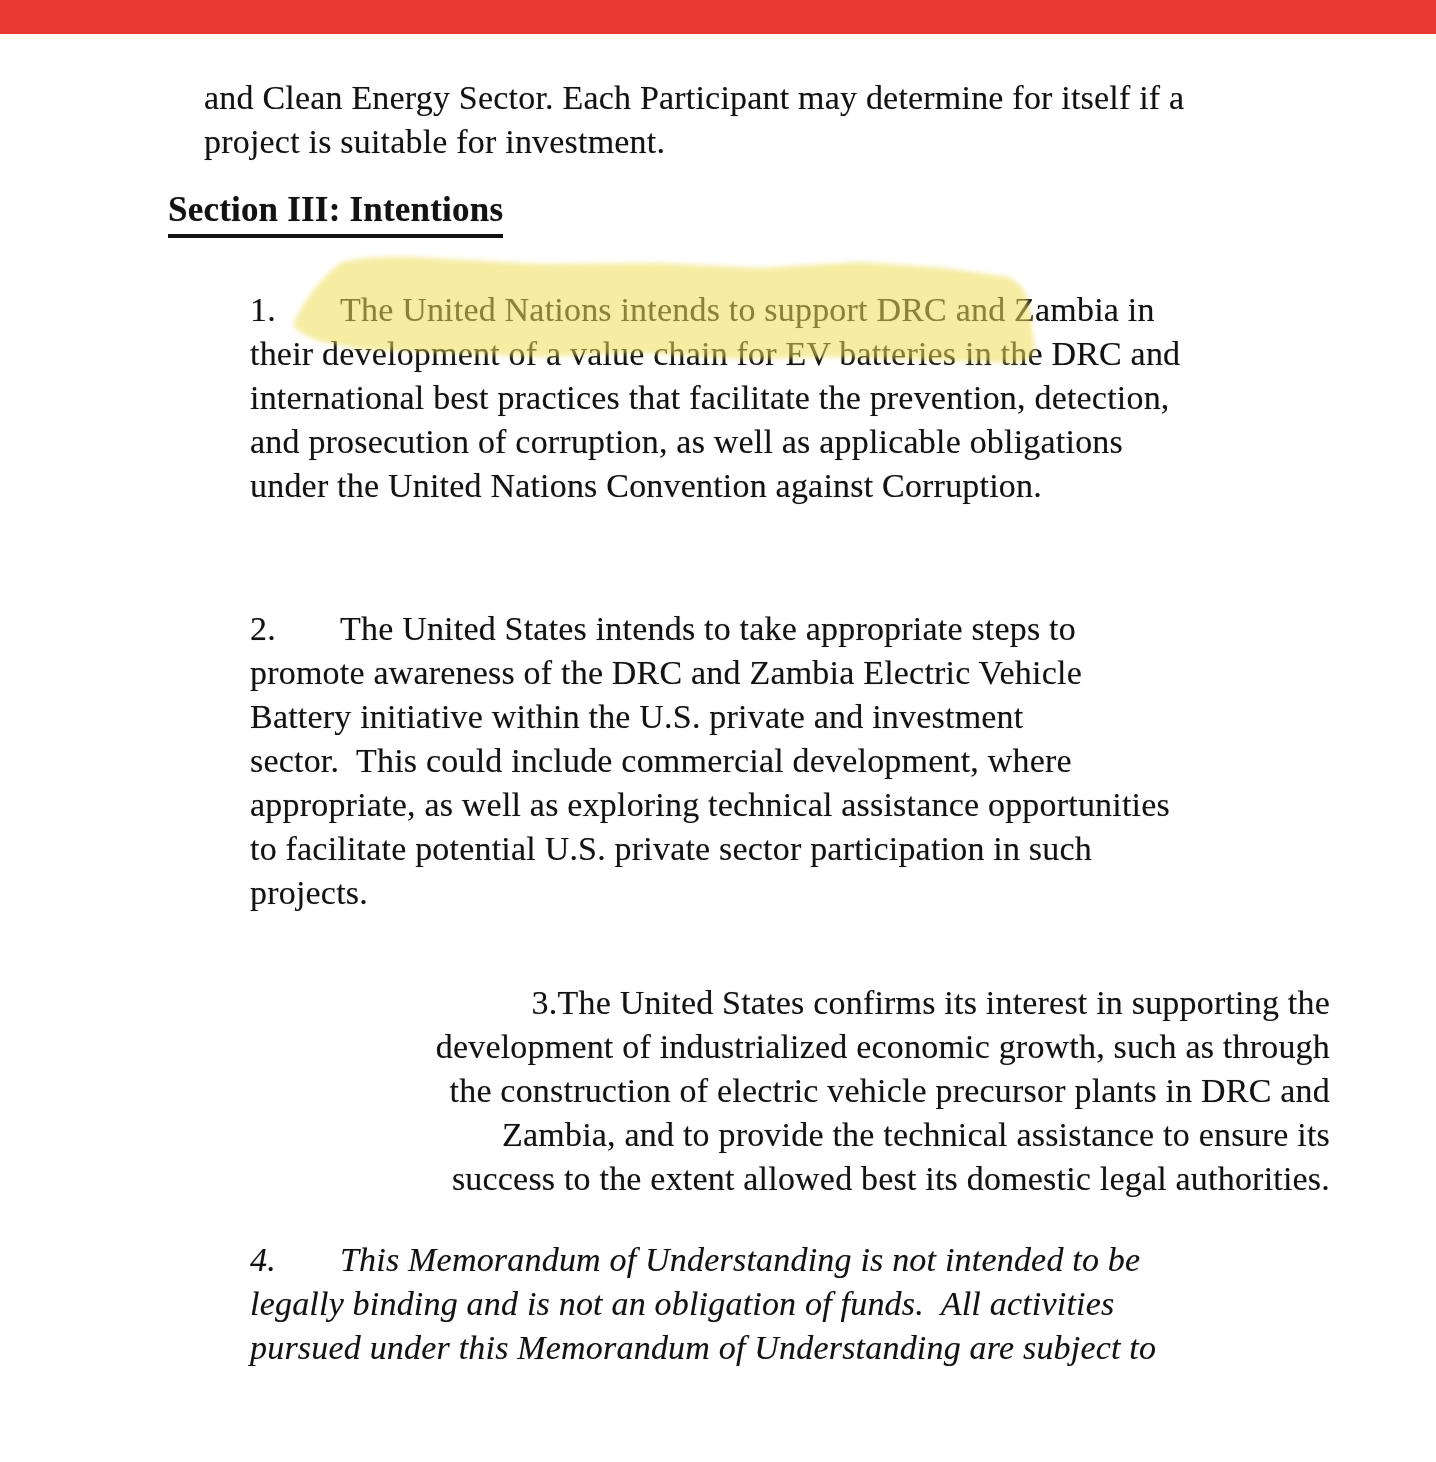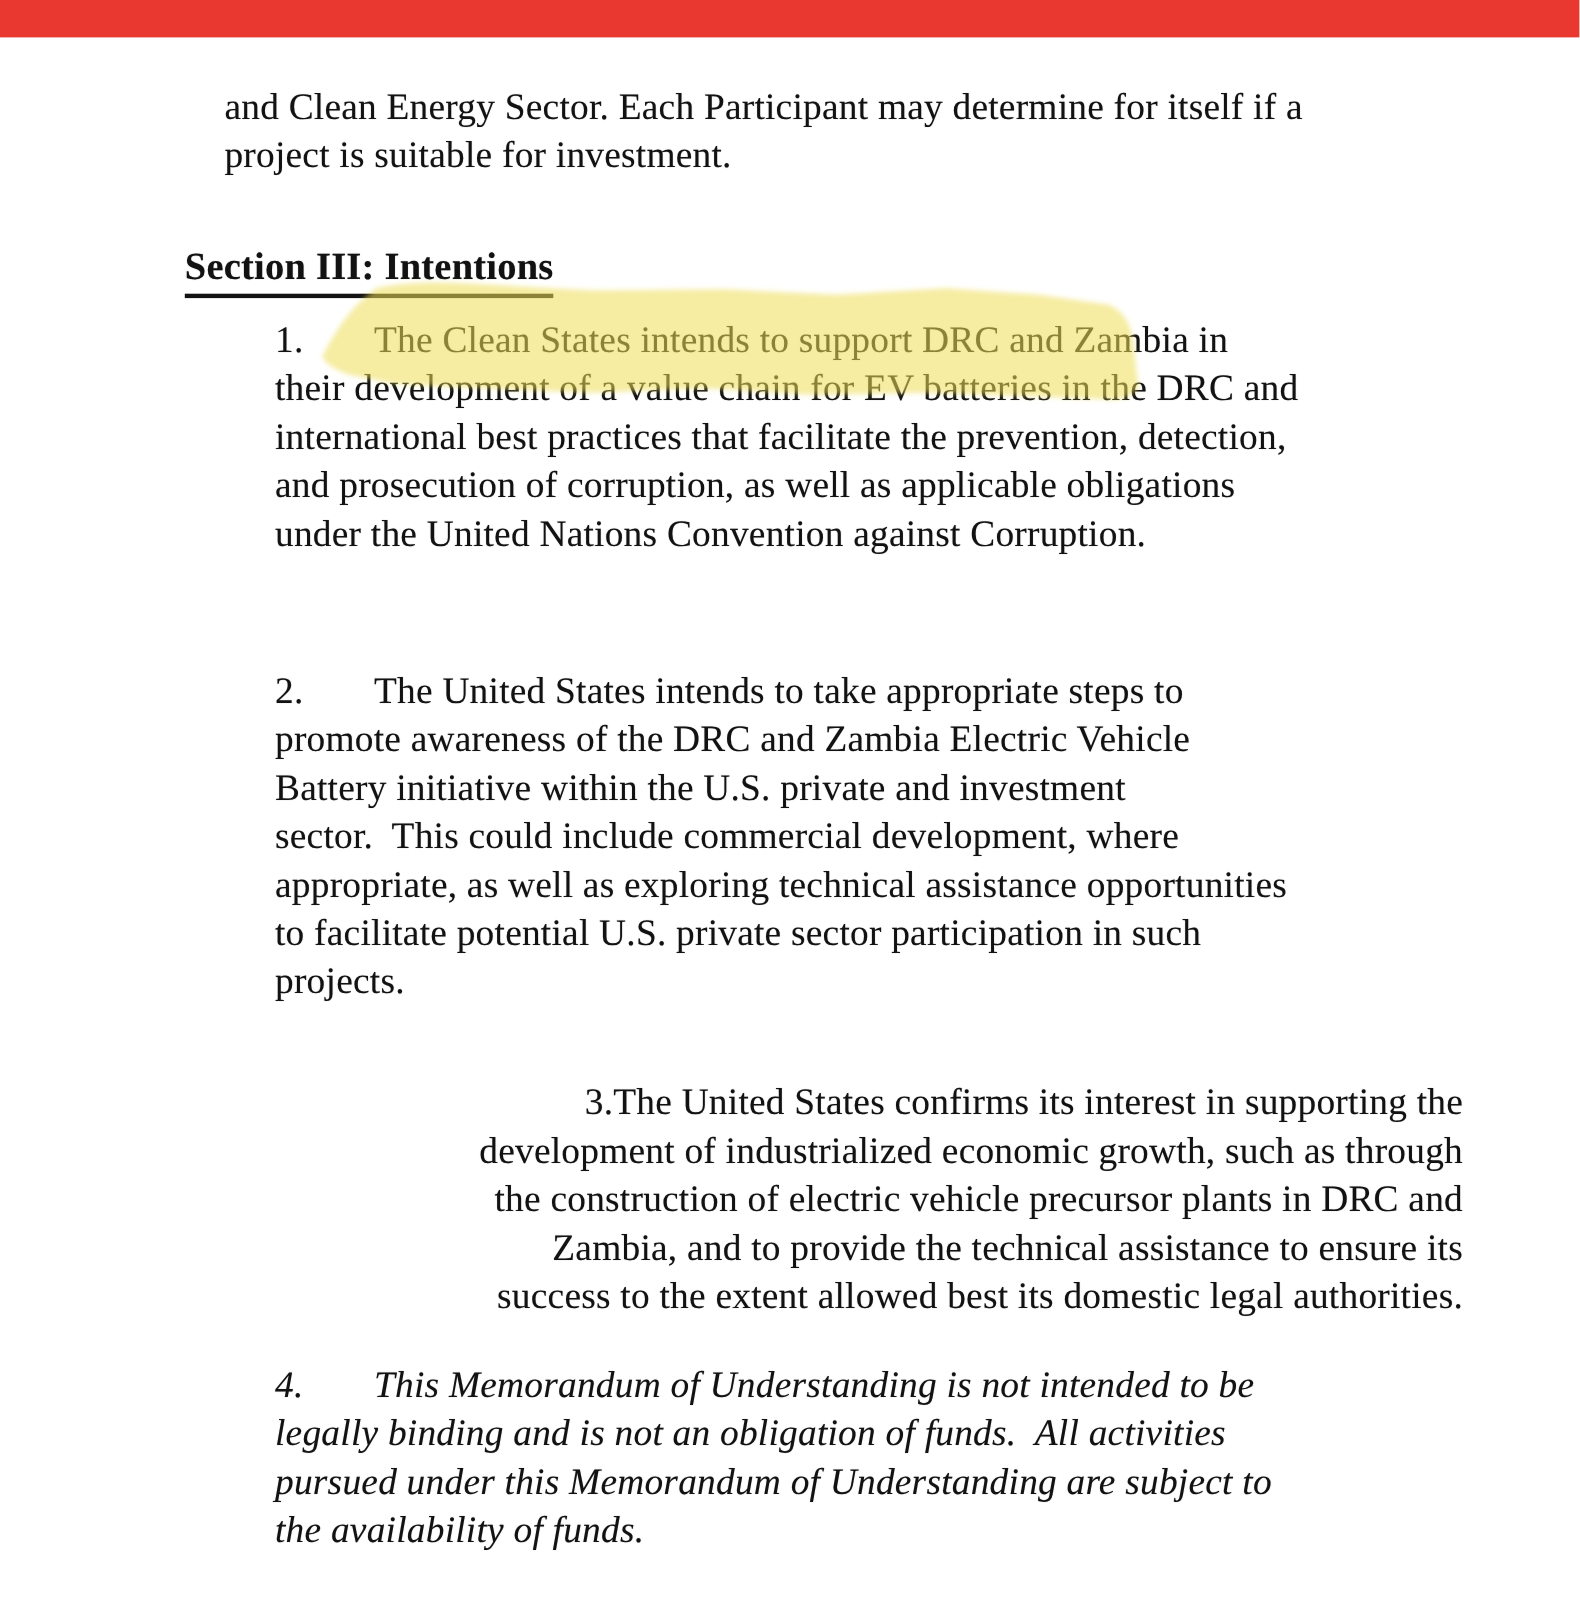--- a/index.html
+++ b/index.html
@@ -21,21 +21,21 @@
     text-rendering: optimizeLegibility;
   }
   .line {
     white-space: pre;
     font-size: 34px;
     line-height: 44px;
     letter-spacing: 0.2px;
     text-shadow: 0 0 1px rgba(17,17,17,0.35);
   }
   .intro { position: absolute; left: 168px; top: 76px; margin-left: 36px; }
-  .heading-wrap { position: absolute; left: 168px; top: 221px; }
+  .heading-wrap { position: absolute; left: 168px; top: 188px; }
   .heading {
     display: inline-block;
     font-size: 35px;
     line-height: 44px;
     font-weight: bold;
     letter-spacing: 0.2px;
     border-bottom: 4px solid #121212;
     padding-bottom: 2px;
     text-shadow: 0 0 1px rgba(17,17,17,0.4);
   }
@@ -62,21 +62,21 @@
   <div class="intro">
     <div class="line">and Clean Energy Sector. Each Participant may determine for itself if a</div>
     <div class="line">project is suitable for investment.</div>
   </div>
 
   <div class="heading-wrap">
     <span class="heading">Section III: Intentions</span>
   </div>
 
   <div class="item item-1">
-    <div class="line"><span class="num">1.</span><span>The Clean States intends to support DRC and Zambia in</span></div>
+    <div class="line"><span class="num">1.</span><span>The United Nations intends to support DRC and Zambia in</span></div>
     <div class="line">their development of a value chain for EV batteries in the DRC and</div>
     <div class="line">international best practices that facilitate the prevention, detection,</div>
     <div class="line">and prosecution of corruption, as well as applicable obligations</div>
     <div class="line">under the United Nations Convention against Corruption.</div>
   </div>
 
   <div class="item item-2">
     <div class="line"><span class="num">2.</span><span>The United States intends to take appropriate steps to</span></div>
     <div class="line">promote awareness of the DRC and Zambia Electric Vehicle</div>
     <div class="line">Battery initiative within the U.S. private and investment</div>
@@ -91,21 +91,20 @@
     <div class="line">development of industrialized economic growth, such as through</div>
     <div class="line">the construction of electric vehicle precursor plants in DRC and</div>
     <div class="line">Zambia, and to provide the technical assistance to ensure its</div>
     <div class="line">success to the extent allowed best its domestic legal authorities.</div>
   </div>
 
   <div class="item item-4">
     <div class="line"><span class="num">4.</span><span>This Memorandum of Understanding is not intended to be</span></div>
     <div class="line">legally binding and is not an obligation of funds.  All activities</div>
     <div class="line">pursued under this Memorandum of Understanding are subject to</div>
-    <div class="line">the availability of funds.</div>
   </div>
 
 </div>
 
 <svg class="hl-layer" viewBox="0 0 1436 1462" xmlns="http://www.w3.org/2000/svg" aria-hidden="true">
   <defs>
     <filter id="soft" x="-10%" y="-20%" width="120%" height="140%">
       <feGaussianBlur stdDeviation="2.5"></feGaussianBlur>
     </filter>
   </defs>

